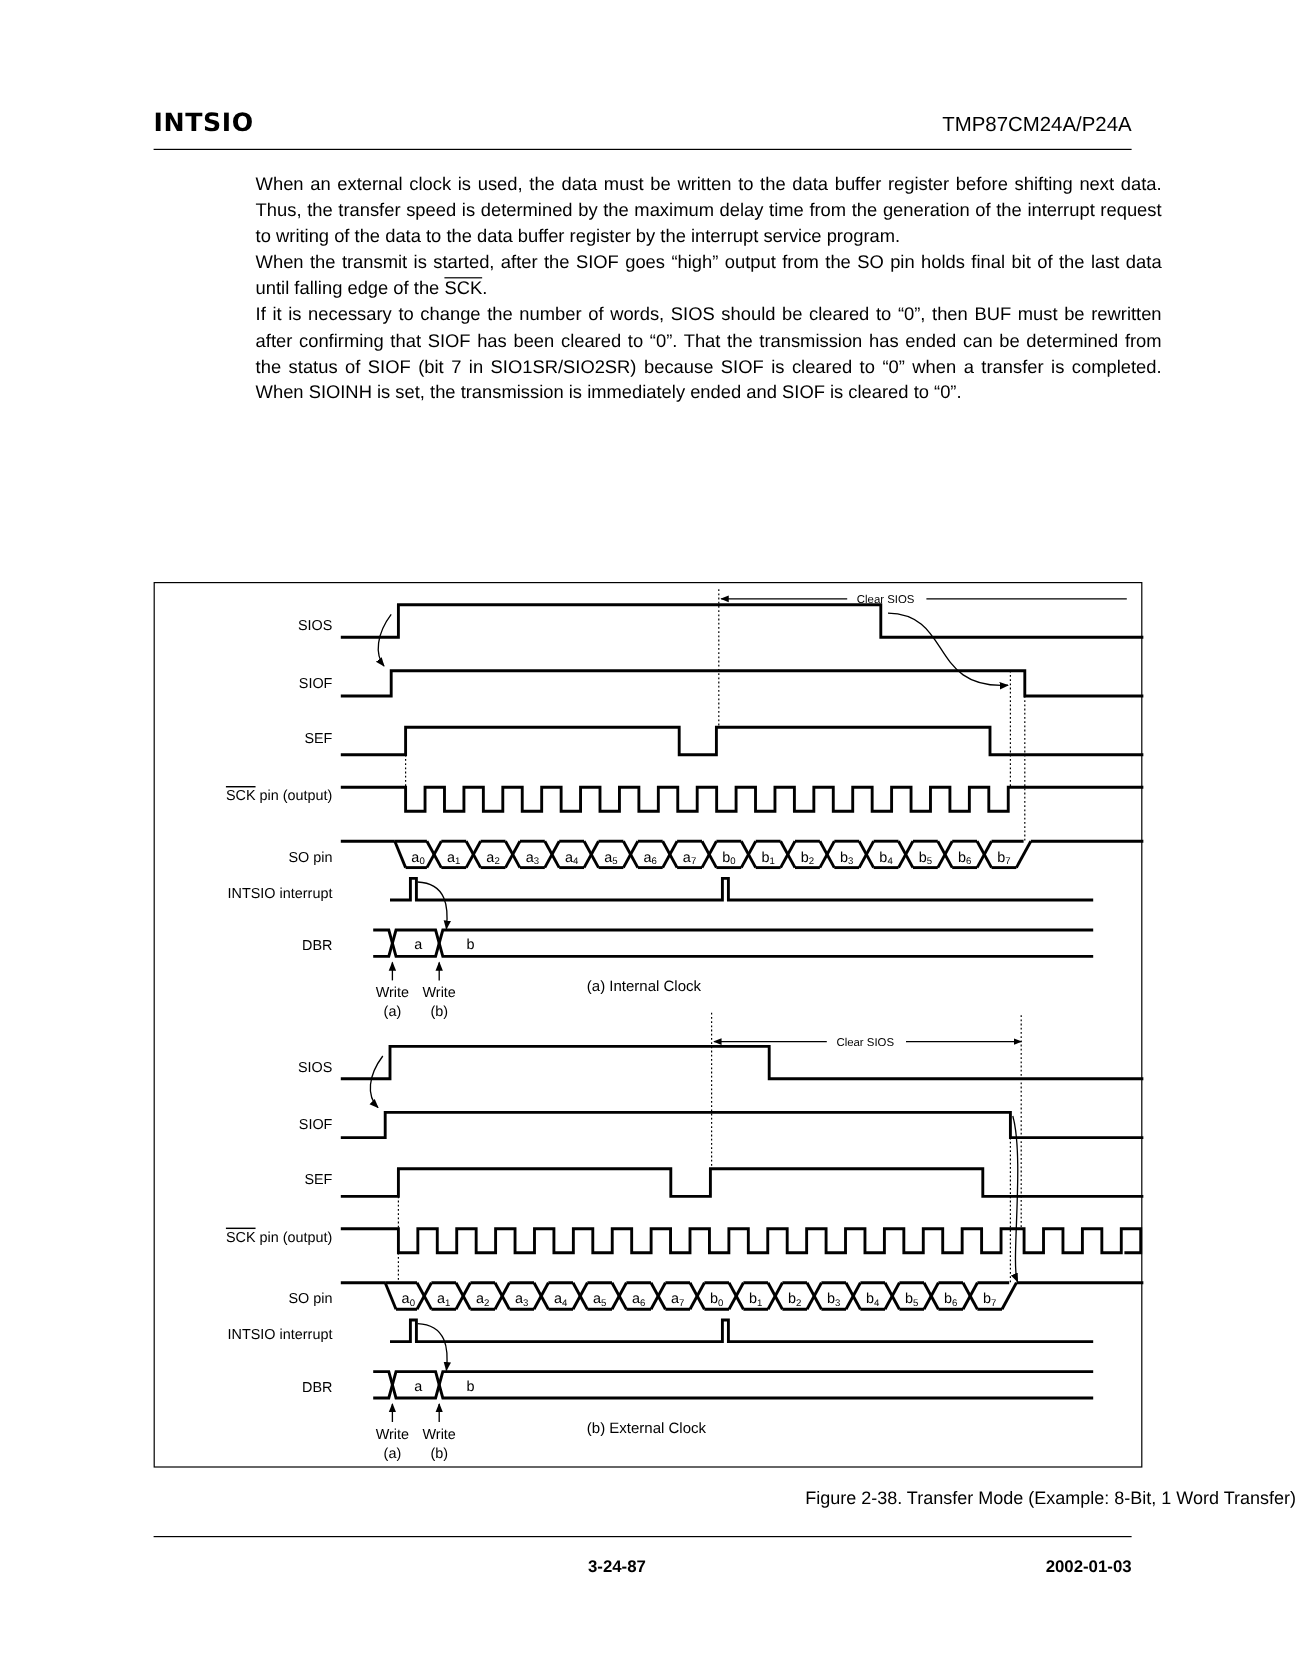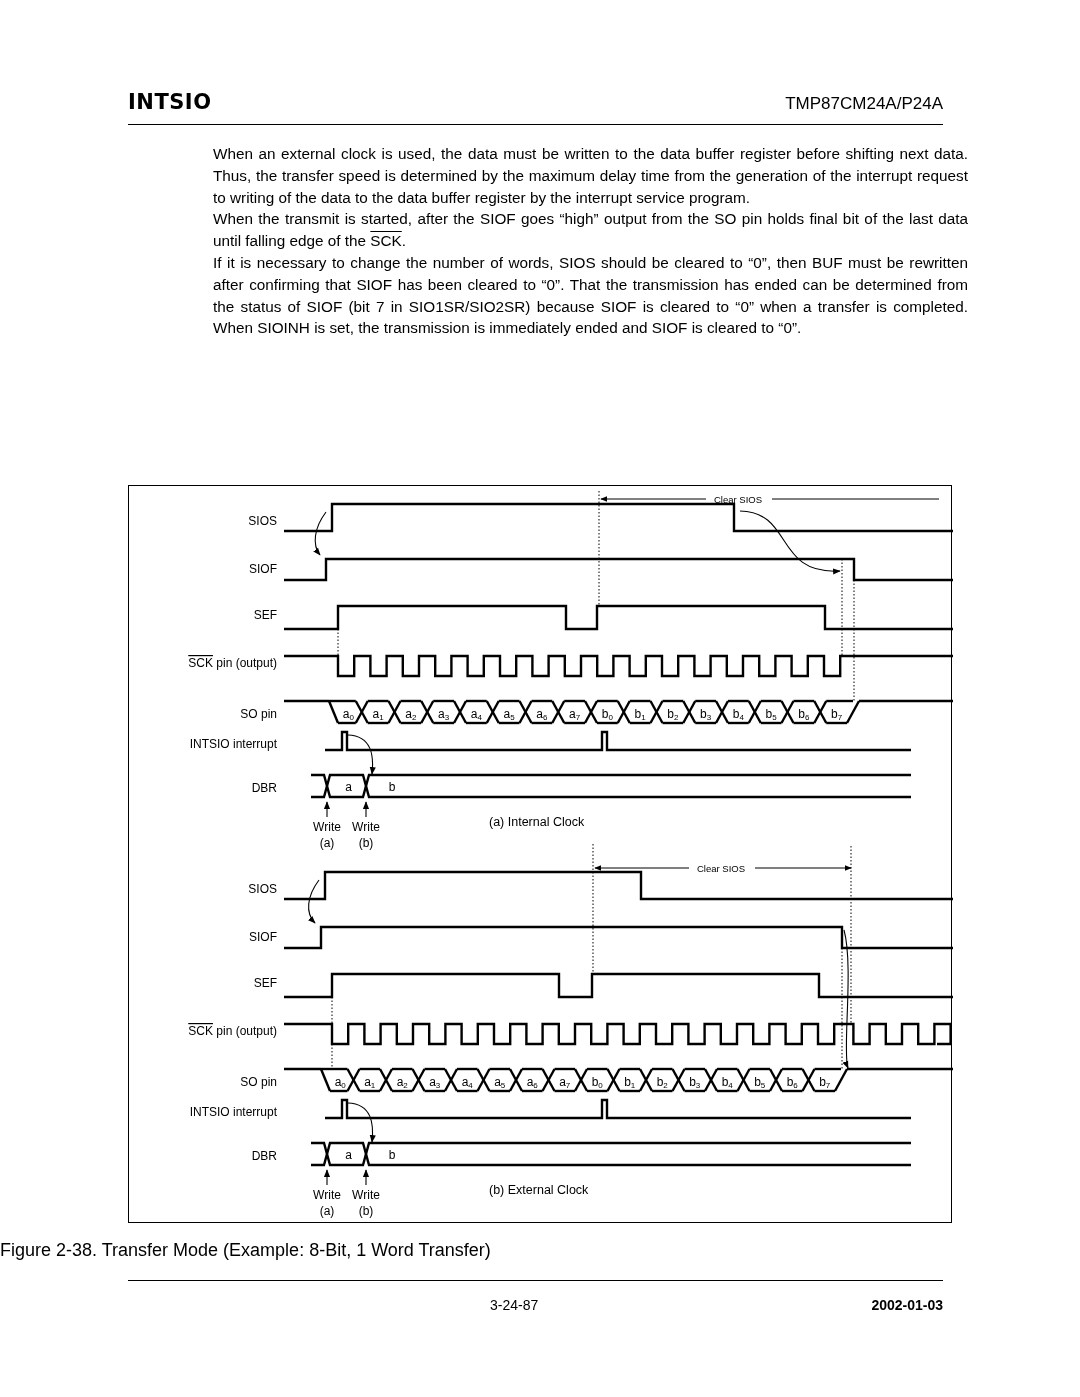--- a/index.html
+++ b/index.html
@@ -5,23 +5,23 @@
   html, body { margin: 0; padding: 0; background: #fff; }
   body { width: 1080px; height: 1397px; position: relative; font-family: "DejaVu Sans", sans-serif; color: #000; }
   .hdr-brand { position: absolute; left: 128px; top: 90px; font-family: "DejaVu Sans", sans-serif; font-weight: bold; font-size: 21px; letter-spacing: 0.5px; }
   .hdr-part { position: absolute; right: 137px; top: 94px; font-family: Liberation Sans, sans-serif; font-size: 17px; margin-left: 40px; }
   .hdr-rule { position: absolute; left: 128px; top: 124px; width: 815px; height: 1px; background: #000; }
   .body-text { position: absolute; left: 193px; top: 143px; width: 755px; font-family: "Liberation Sans", sans-serif; font-size: 15.3px; line-height: 21.8px; text-align: justify; margin-left: 20px; }
   .body-text p { margin: 0; }
   .ovl { text-decoration: overline; }
   .figure-box { position: absolute; left: 128px; top: 485px; width: 824px; height: 738px; border: 1px solid #000; box-sizing: border-box; }
   .figure-box svg { position: absolute; left: 0; top: 0; }
-  .caption { position: absolute; left: 0; width: 1080px; top: 1240px; text-align: left; font-family: "Liberation Sans", sans-serif; font-size: 18px; }
+  .caption { position: absolute; left: 0; width: 1080px; top: 1240px; text-align: right; font-family: "Liberation Sans", sans-serif; font-size: 15px; }
   .ftr-rule { position: absolute; left: 128px; top: 1280px; width: 815px; height: 1px; background: #000; }
-  .ftr-page { position: absolute; left: 490px; top: 1297px; font-family: "Liberation Sans", sans-serif; font-weight: normal; font-size: 14px; }
+  .ftr-page { position: absolute; left: 490px; top: 1297px; font-family: "Liberation Sans", sans-serif; font-weight: bold; font-size: 14px; }
   .ftr-date { position: absolute; right: 137px; top: 1297px; font-family: "Liberation Sans", sans-serif; font-weight: bold; font-size: 14px; }
 </style>
 </head>
 <body>
 
 <div class="hdr-brand">INTSIO</div>
 <div class="hdr-part">TMP87CM24A/P24A</div>
 <div class="hdr-rule"></div>
 
 <div class="body-text">

